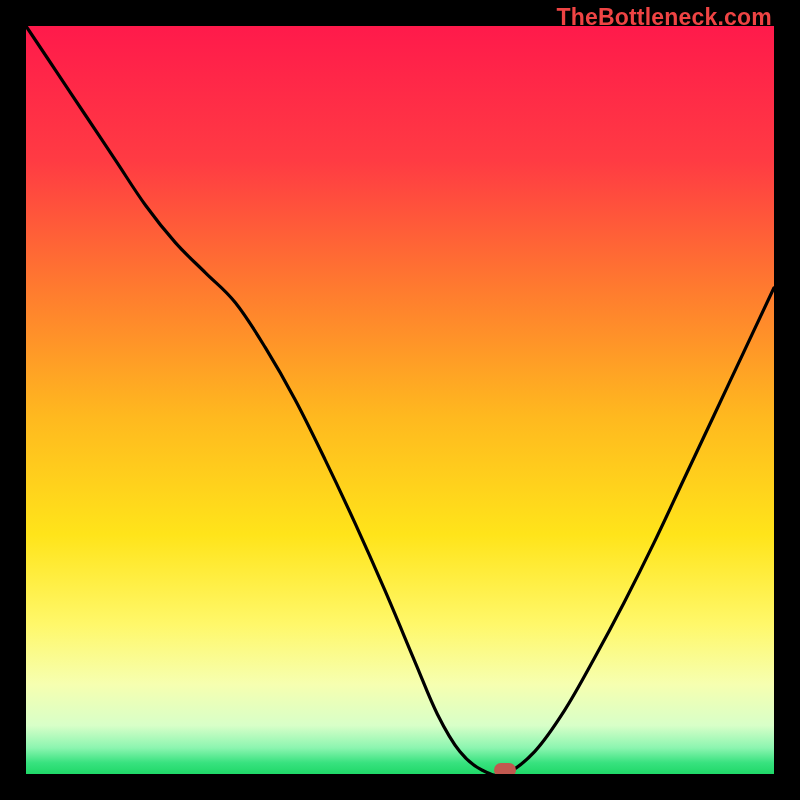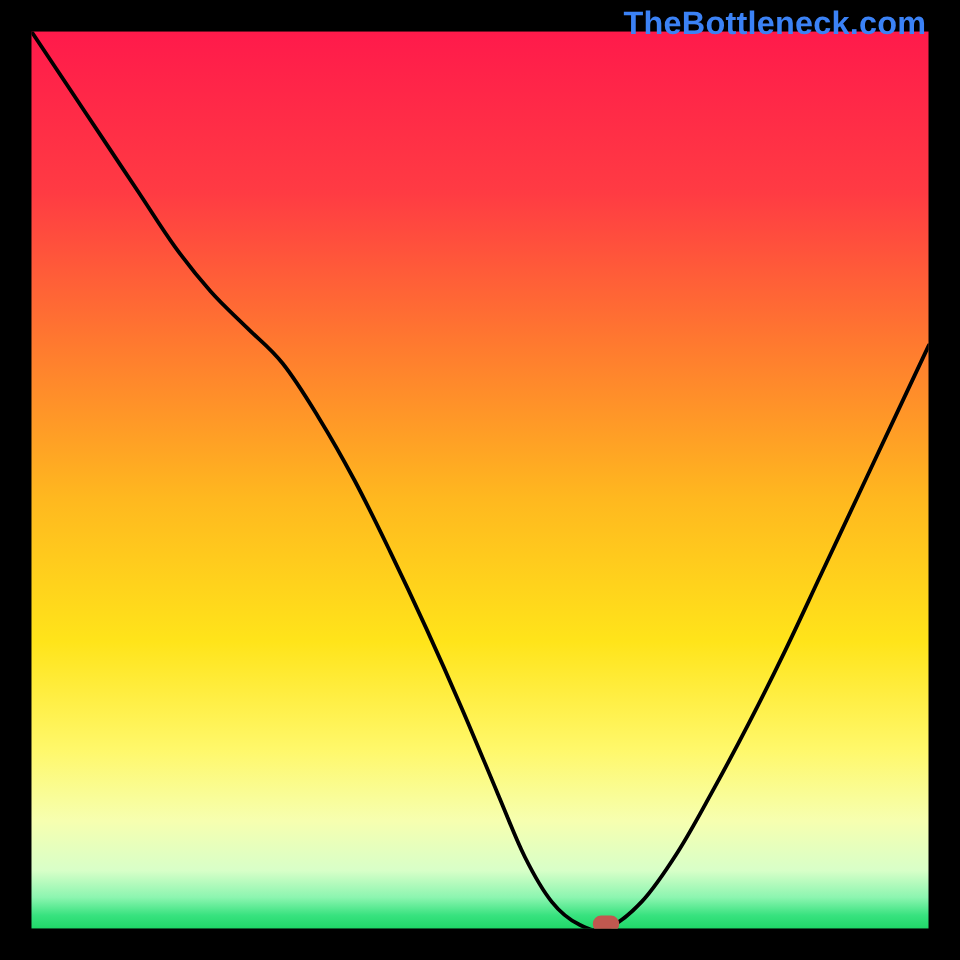--- a/index.html
+++ b/index.html
@@ -29,23 +29,23 @@
     left: 0;
     top: 0;
     width: 100%;
     height: 100%;
   }
   .watermark {
     position: absolute;
     top: 4px;
     right: 28px;
     font-family: Arial, Helvetica, sans-serif;
-    font-size: 27px;
+    font-size: 23px;
     font-weight: bold;
-    color: #3b82f6;
+    color: #ef4444;
     letter-spacing: 0.2px;
   }
   svg.curve {
     position: absolute;
     left: 0;
     top: 0;
     width: 100%;
     height: 100%;
   }
   .marker {

